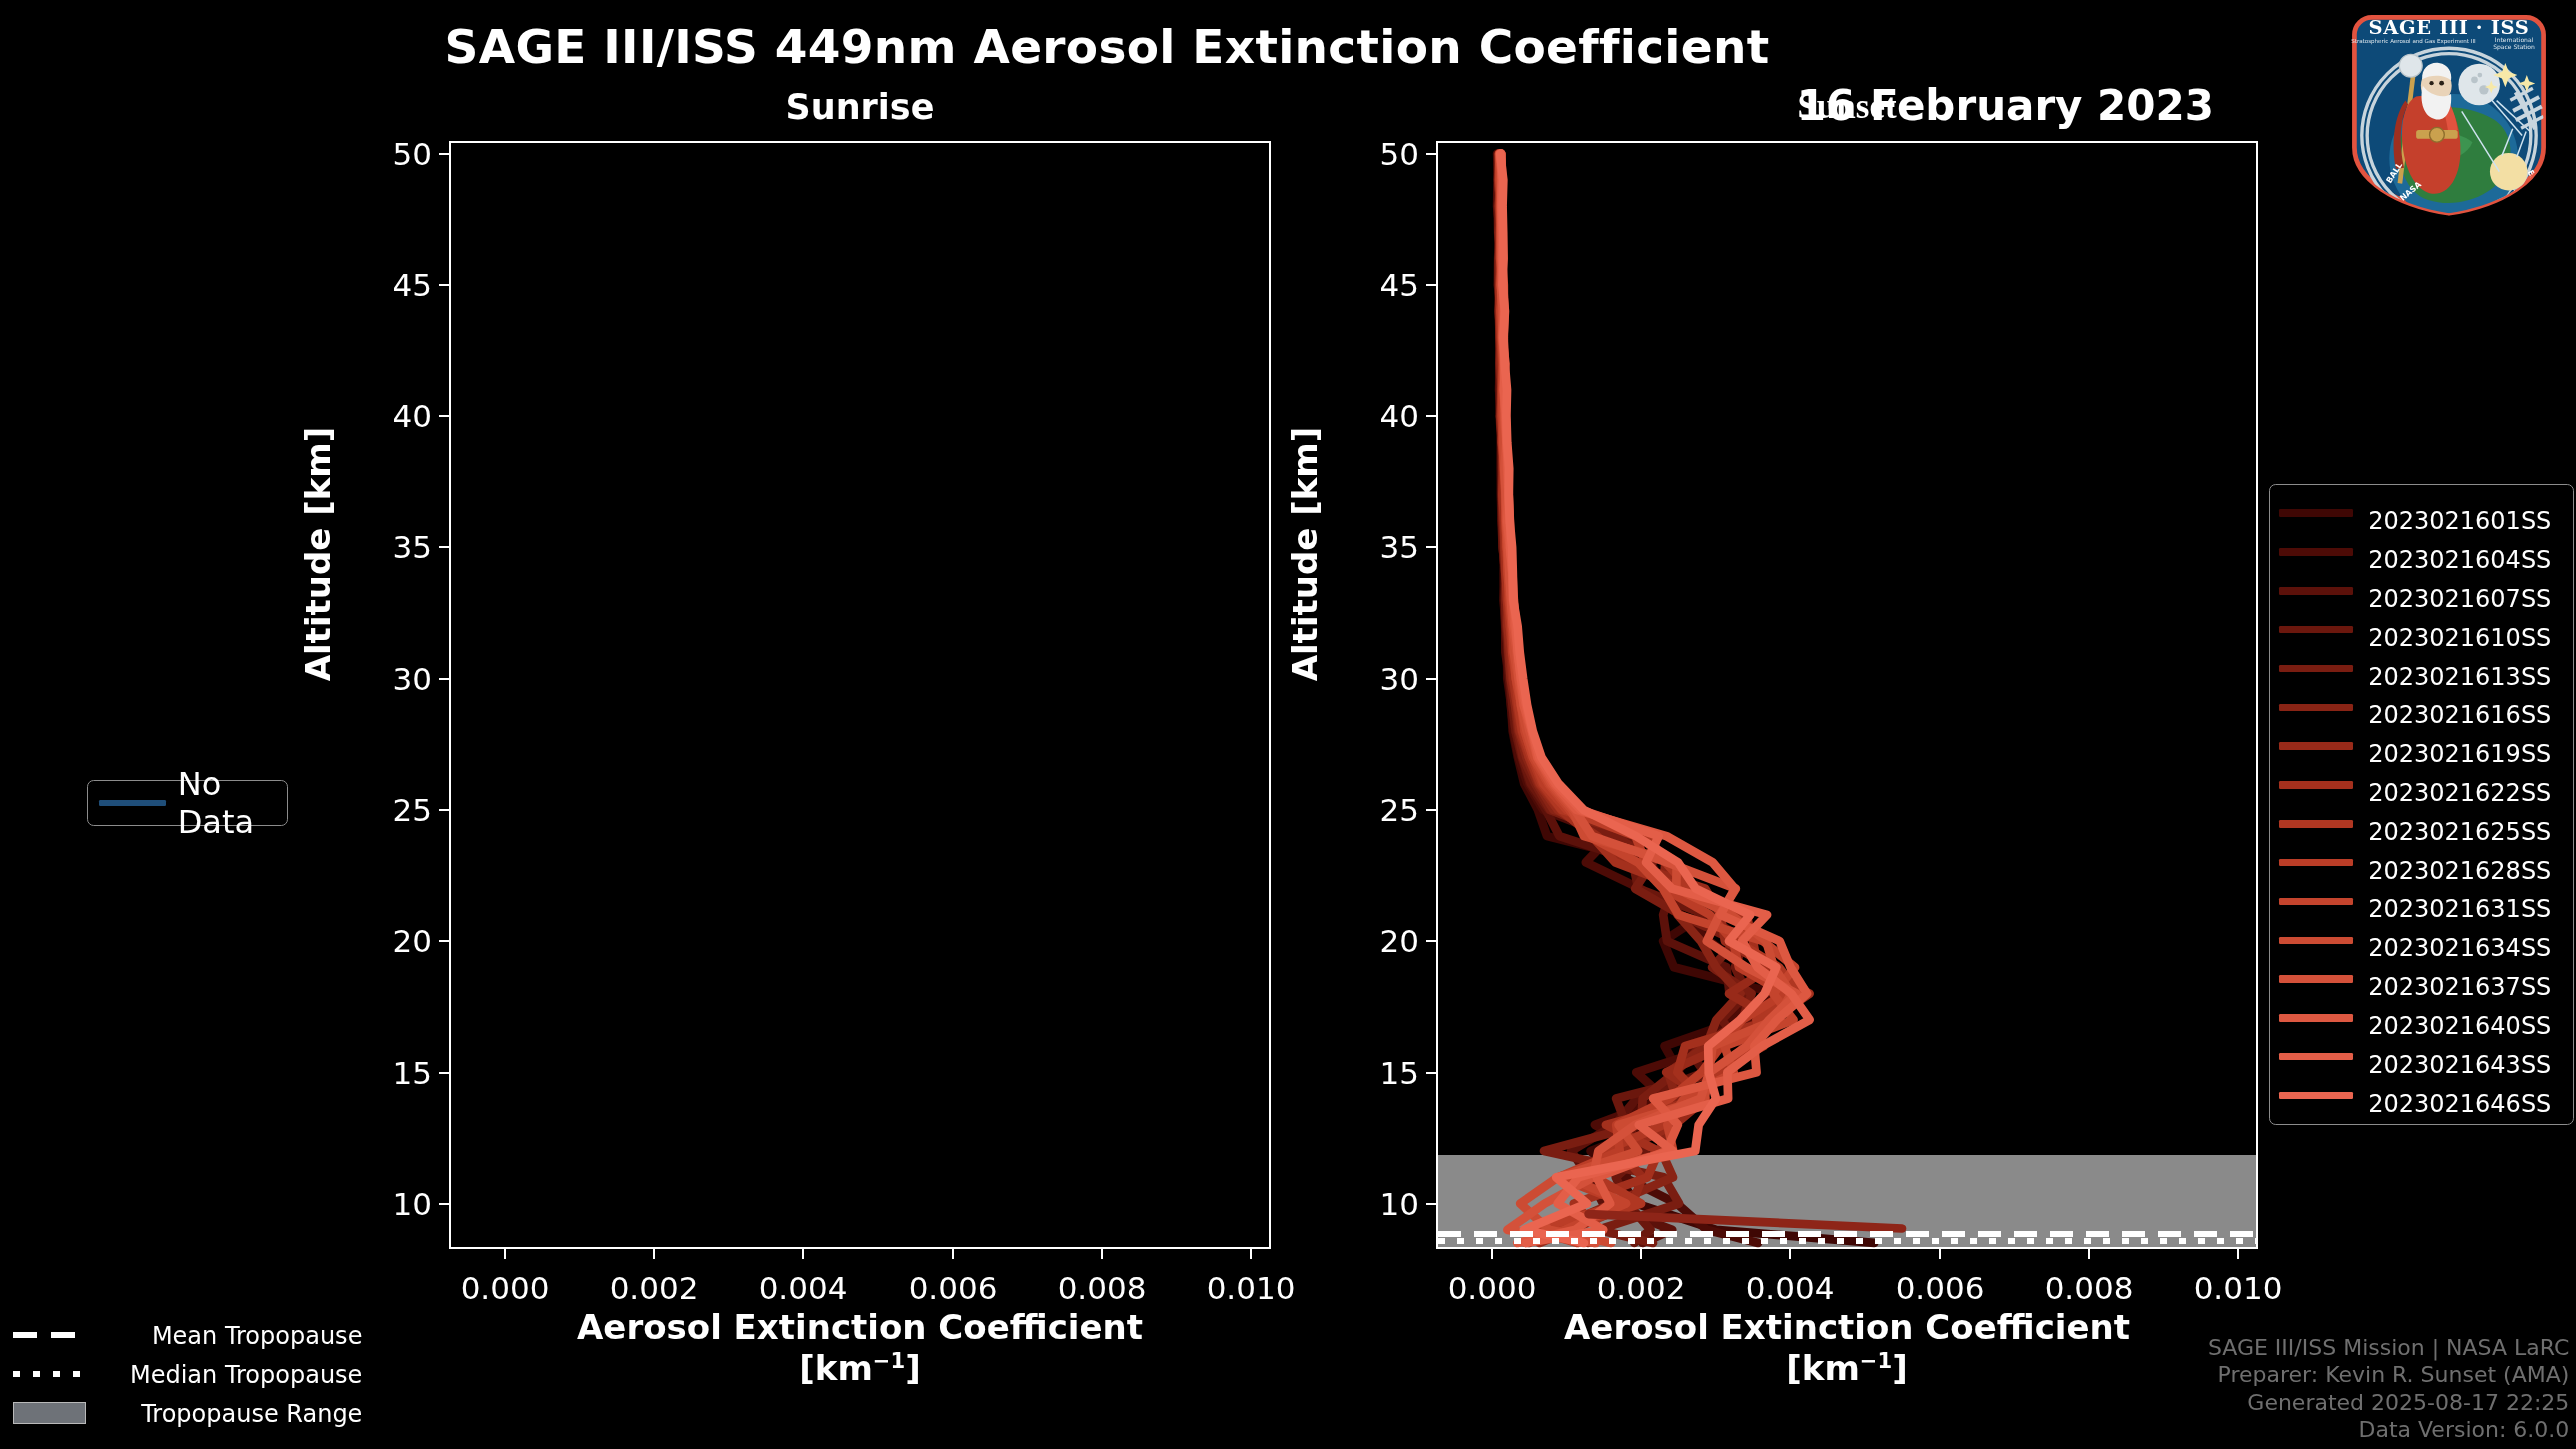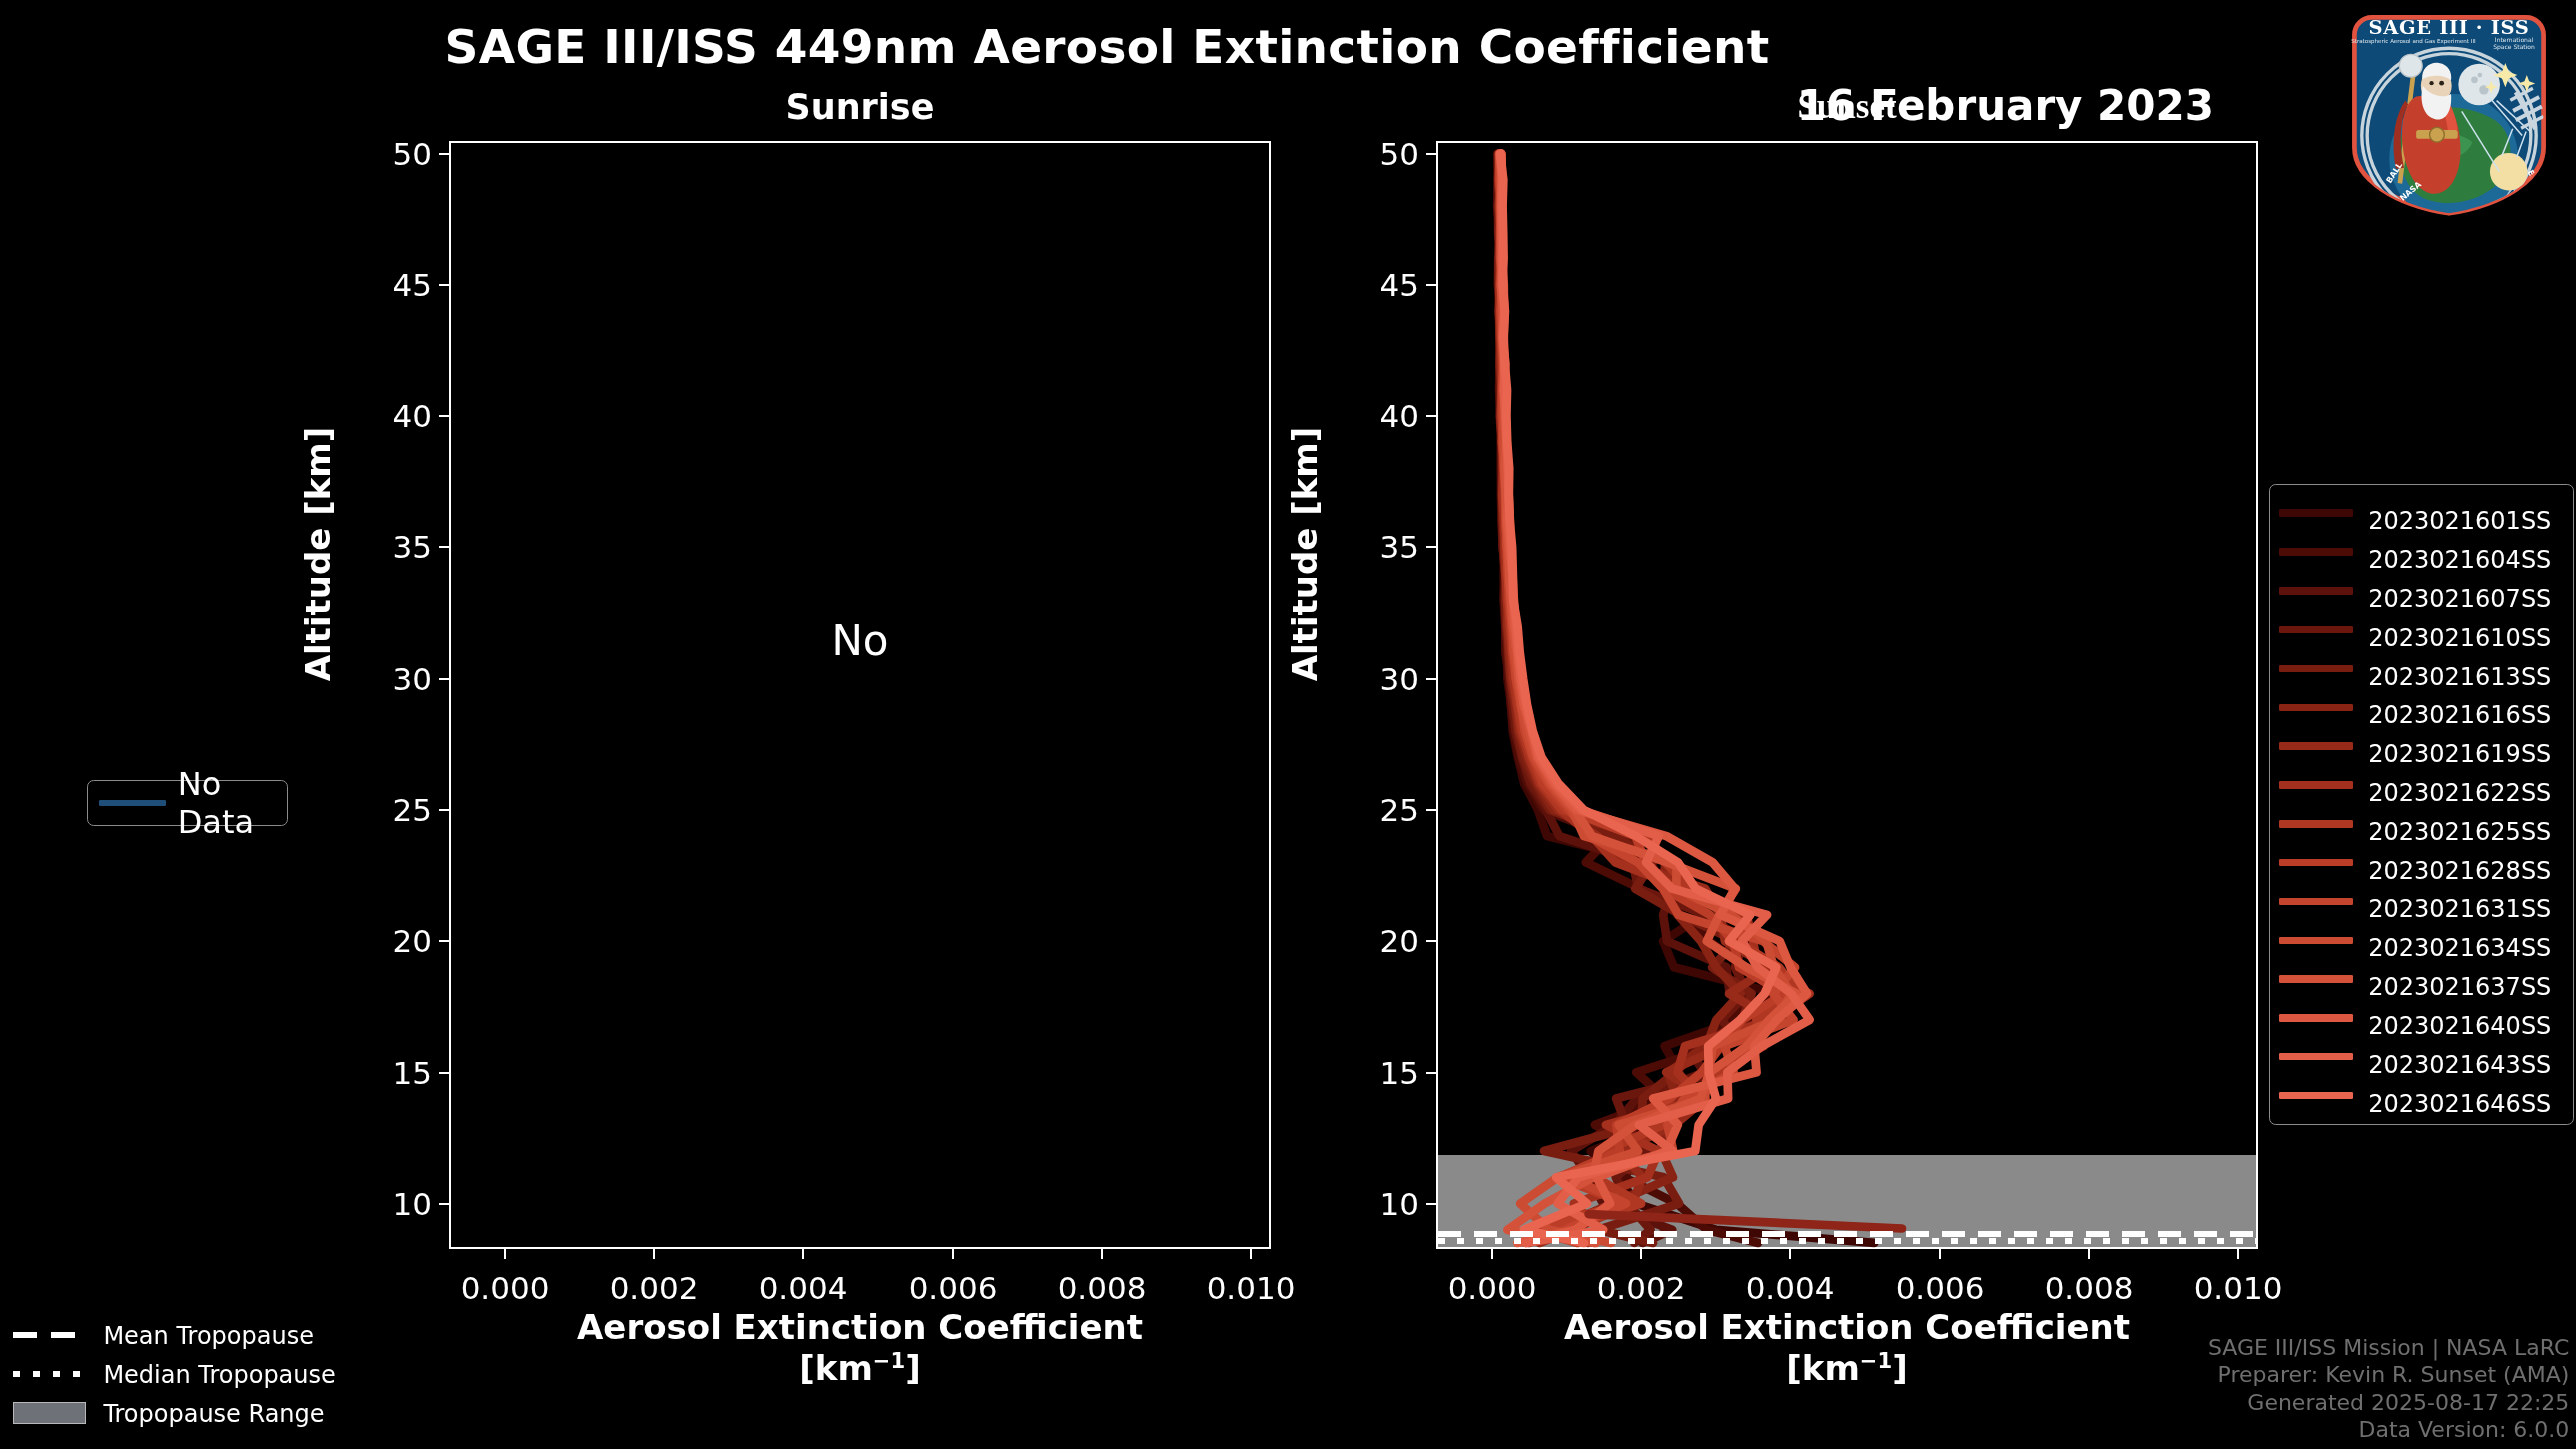--- a/index.html
+++ b/index.html
@@ -75,21 +75,21 @@
   #series-legend{
     left:2269px;top:484px;width:305px;height:641px;
     padding:10.7px 9.4px 10.7px 9.4px;display:flex;flex-direction:column;
     justify-content:space-between;
   }
   .legend-row{display:flex;align-items:center;gap:14.8px;height:35px;}
   .legend-swatch{width:74px;height:7.4px;border-radius:1.3px;flex:0 0 auto;}
   .legend-text{font-size:24px;white-space:nowrap;margin-top:16px;}
 
   #tropopause-legend{left:13.4px;top:1318px;width:349px;}
-  .trop-row{display:flex;align-items:center;gap:16px;height:35px;margin-bottom:4px;}
+  .trop-row{display:flex;align-items:center;gap:8px;height:35px;margin-bottom:4px;justify-content:space-between;}
   .trop-key{width:74px;height:14.8px;position:relative;flex:0 0 auto;}
   .trop-dashed{position:absolute;top:50%;left:0;right:0;height:6px;
     transform:translateY(-50%);
     background:repeating-linear-gradient(to right,#fff 0 24px,transparent 24px 38px);}
   .trop-dotted{position:absolute;top:50%;left:0;right:0;height:6px;
     transform:translateY(-50%);
     background:repeating-linear-gradient(to right,#fff 0 7.4px,transparent 7.4px 20px);}
   .trop-band{position:absolute;top:50%;left:0;width:71px;height:20px;
     transform:translateY(-50%);background:#6e7278;border:1.3px solid #b9b9b9;}
   .trop-label{font-size:24px;}
@@ -151,21 +151,20 @@
       <div class="xtick-mark" style="left: 800px;"></div>
       <div class="xtick-label" style="left: 800px;">0.010</div>
     </div>
 </div>
 <div class="axis-title-y" id="sunrise-ylabel">Altitude [km]</div>
 <div class="axis-title-x" id="sunrise-xlabel">
   <div>Aerosol Extinction Coefficient</div>
   <div><span>[km</span><span class="sup">−1</span><span>]</span></div>
 </div>
 <div class="abs" id="no-sunrises-text">
-  <div>No</div>
 </div>
 <div class="legend-box" id="nodata-legend">
   <div id="nodata-swatch"></div>
   <div id="nodata-label">No Data</div>
 </div>
 
 <div class="plot-frame" id="sunset-plot">
   <div id="sunset-band" class="band" style="top: 1012px; height: 92px; background: rgb(138, 138, 138);"></div>
   <div id="sunset-curves">
       <svg width="822" height="1108" viewBox="0 0 1226 1652" style="position: absolute; left: 0px; top: 0px;">

